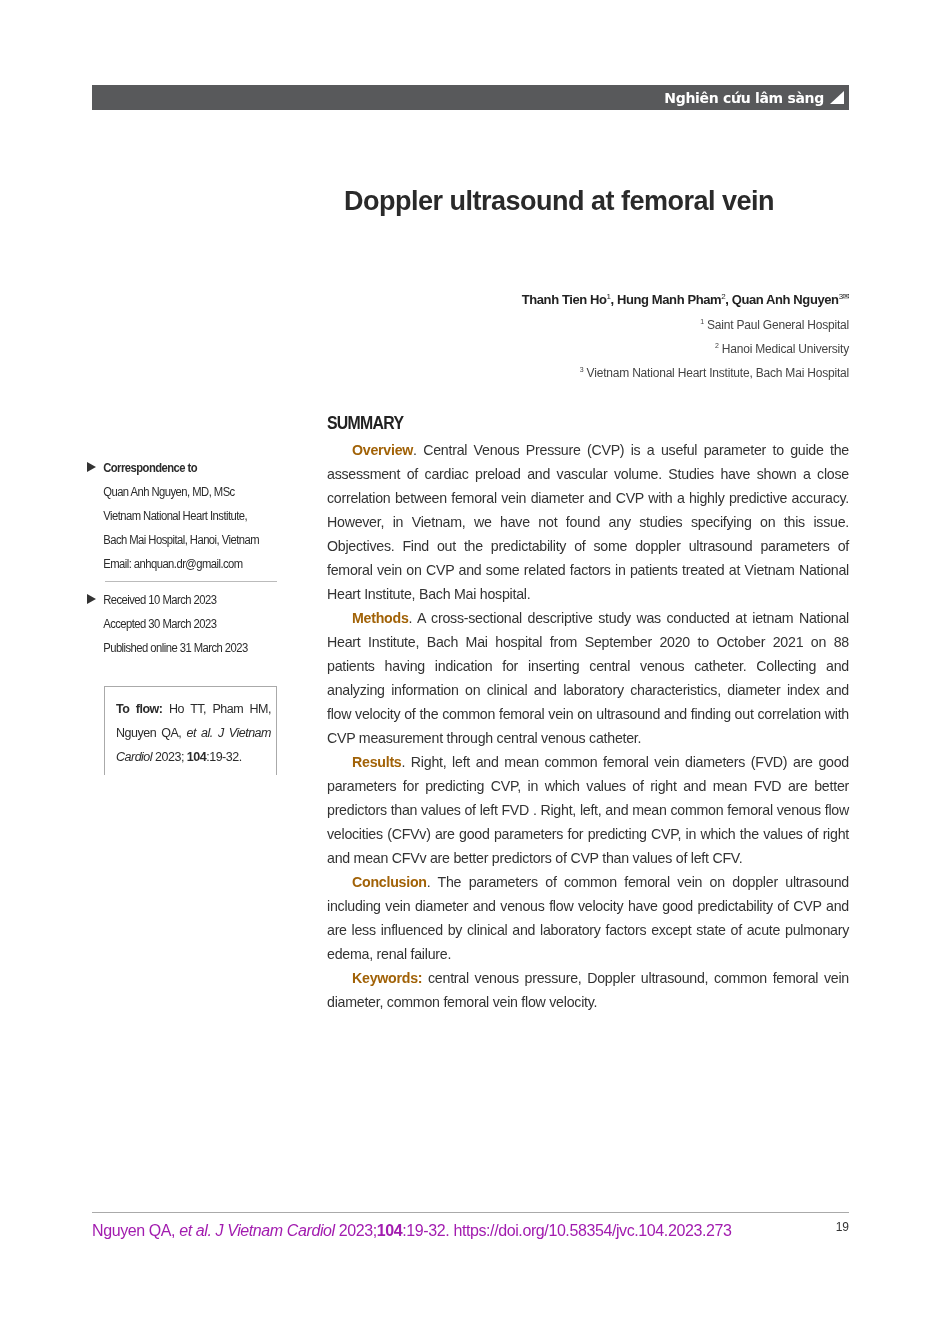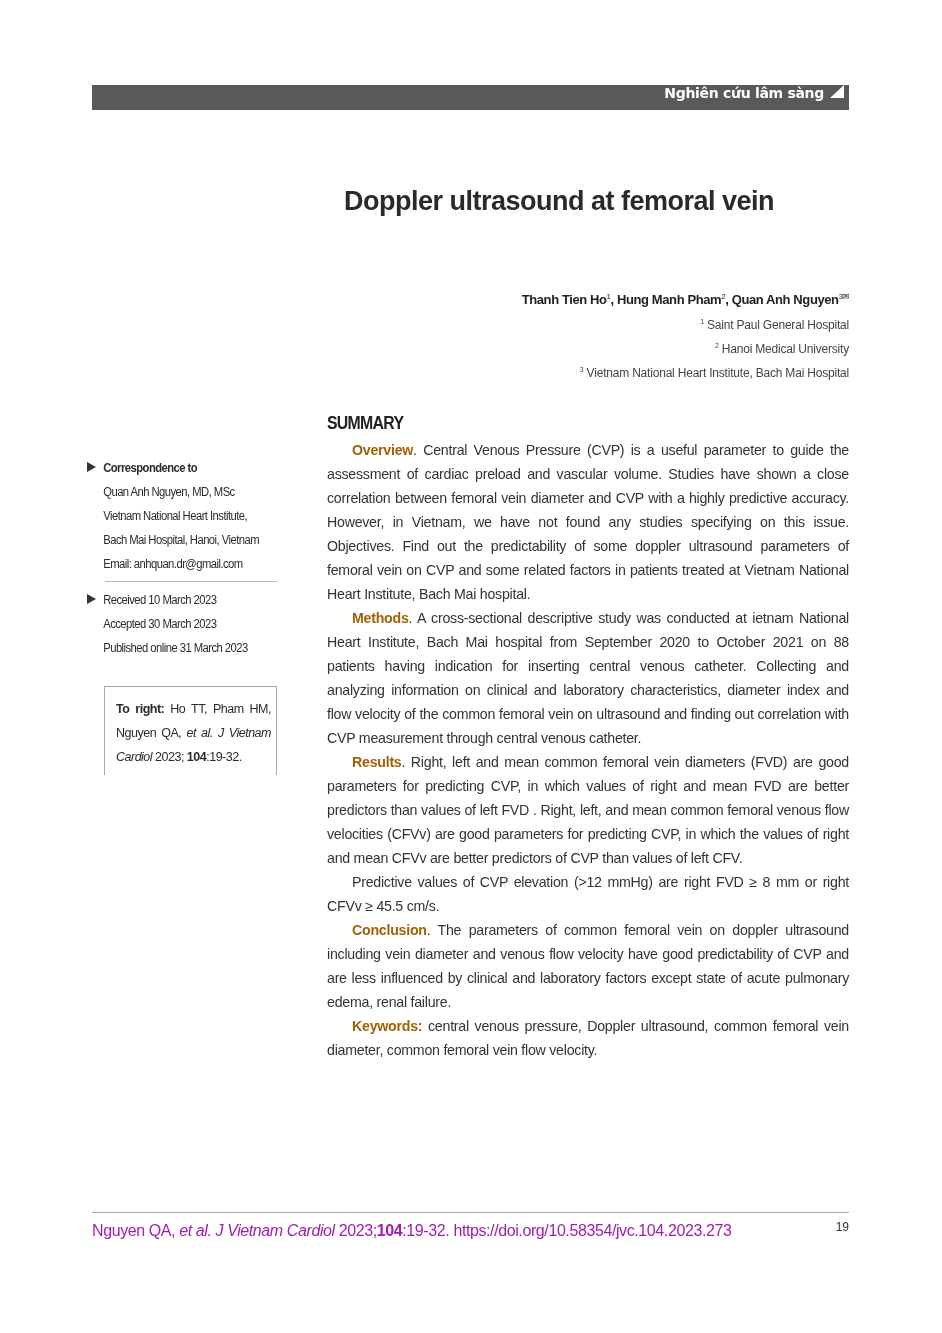--- a/index.html
+++ b/index.html
@@ -1,19 +1,19 @@
 <!DOCTYPE html>
 <html><head>
 <meta charset="utf-8">
 <style>
   html, body { margin: 0; padding: 0; }
   body { width: 942px; height: 1333px; background: #fff; position: relative; overflow: hidden;
          font-family: "Liberation Sans", sans-serif; color: #2b2b2b; }
   .header-bar { position: absolute; left: 92px; top: 85px; width: 757px; height: 25px; background: #58595b;
-                display: flex; justify-content: flex-end; }
+                display: flex; align-items: center; justify-content: flex-end; }
   .header-bar .label { color: #fff; font-weight: bold; font-size: 14px; font-family: "DejaVu Sans", sans-serif; letter-spacing: -0.3px; }
   .header-bar .tri { width: 0; height: 0; border-left: 14px solid transparent; border-bottom: 13px solid #fff;
                      margin-left: 6px; margin-right: 5px; }
   .title { position: absolute; left: 344px; top: 184px; width: 520px; font-size: 27px; font-weight: bold; line-height: 35px;
            color: #2a2a2a; letter-spacing: -0.5px; }
   .authors { position: absolute; right: 93px; top: 292px; font-size: 13px; font-weight: bold; letter-spacing: -0.4px; color: #222; }
   .authors sup { font-size: 8px; font-weight: normal; }
   .aff { position: absolute; right: 93px; font-size: 12px; color: #444; text-align: right; letter-spacing: -0.2px; }
   .aff sup { font-size: 7px; }
   .side-block { position: absolute; left: 87px; width: 195px; }
@@ -68,31 +68,30 @@
 
 <div class="side-block" style="top:588px">
   <span class="arrow"></span>
   <div class="side-line">Received 10 March 2023</div>
   <div class="side-line">Accepted 30 March 2023</div>
   <div class="side-line">Published online 31 March 2023</div>
 </div>
 
 <div class="cite-box">
   <div class="cite-text">
-    <b>To right:</b><span> Ho TT, Pham HM, Nguyen QA, </span><i>et al. J Vietnam Cardiol</i><span> 2023; </span><b>104</b><span>:19-32.</span>
+    <b>To flow:</b><span> Ho TT, Pham HM, Nguyen QA, </span><i>et al. J Vietnam Cardiol</i><span> 2023; </span><b>104</b><span>:19-32.</span>
   </div>
 </div>
 
 <div class="summary-h">SUMMARY</div>
 
 <div class="main">
   <p><b>Overview</b><span>. Central Venous Pressure (CVP) is a useful parameter to guide the assessment of cardiac preload and vascular volume. Studies have shown a close correlation between femoral vein diameter and CVP with a highly predictive accuracy. However, in Vietnam, we have not found any studies specifying on this issue. Objectives. Find out the predictability of some doppler ultrasound parameters of femoral vein on CVP and some related factors in patients treated at Vietnam National Heart Institute, Bach Mai hospital.</span></p>
   <p><b>Methods</b><span>. A cross-sectional descriptive study was conducted at ietnam National Heart Institute, Bach Mai hospital from September 2020 to October 2021 on 88 patients having indication for inserting central venous catheter. Collecting and analyzing information on clinical and laboratory characteristics, diameter index and flow velocity of the common femoral vein on ultrasound and finding out correlation with CVP measurement through central venous catheter.</span></p>
   <p><b>Results</b><span>. Right, left and mean common femoral vein diameters (FVD) are good parameters for predicting CVP, in which values of right and mean FVD are better predictors than values of left FVD . Right, left, and mean common femoral venous flow velocities (CFVv) are good parameters for predicting CVP, in which the values of right and mean CFVv are better predictors of CVP than values of left CFV.</span></p>
-  <p>Predictive values of CVP elevation (&gt;12 mmHg) are right FVD ≥ 8 mm or right CFVv ≥ 45.5 cm/s.</p>
   <p><b>Conclusion</b><span>. The parameters of common femoral vein on doppler ultrasound including vein diameter and venous flow velocity have good predictability of CVP and are less influenced by clinical and laboratory factors except state of acute pulmonary edema, renal failure.</span></p>
   <p><b>Keywords:</b><span> central venous pressure, Doppler ultrasound, common femoral vein diameter, common femoral vein flow velocity.</span></p>
 </div>
 
 <div class="foot-line"></div>
 <div class="foot-text">
   <span>Nguyen QA, </span><i>et al. J Vietnam Cardiol</i><span> 2023;</span><b>104</b><span>:19-32. https://doi.org/10.58354/jvc.104.2023.273</span>
 </div>
 <div class="page-no">19</div>
 

